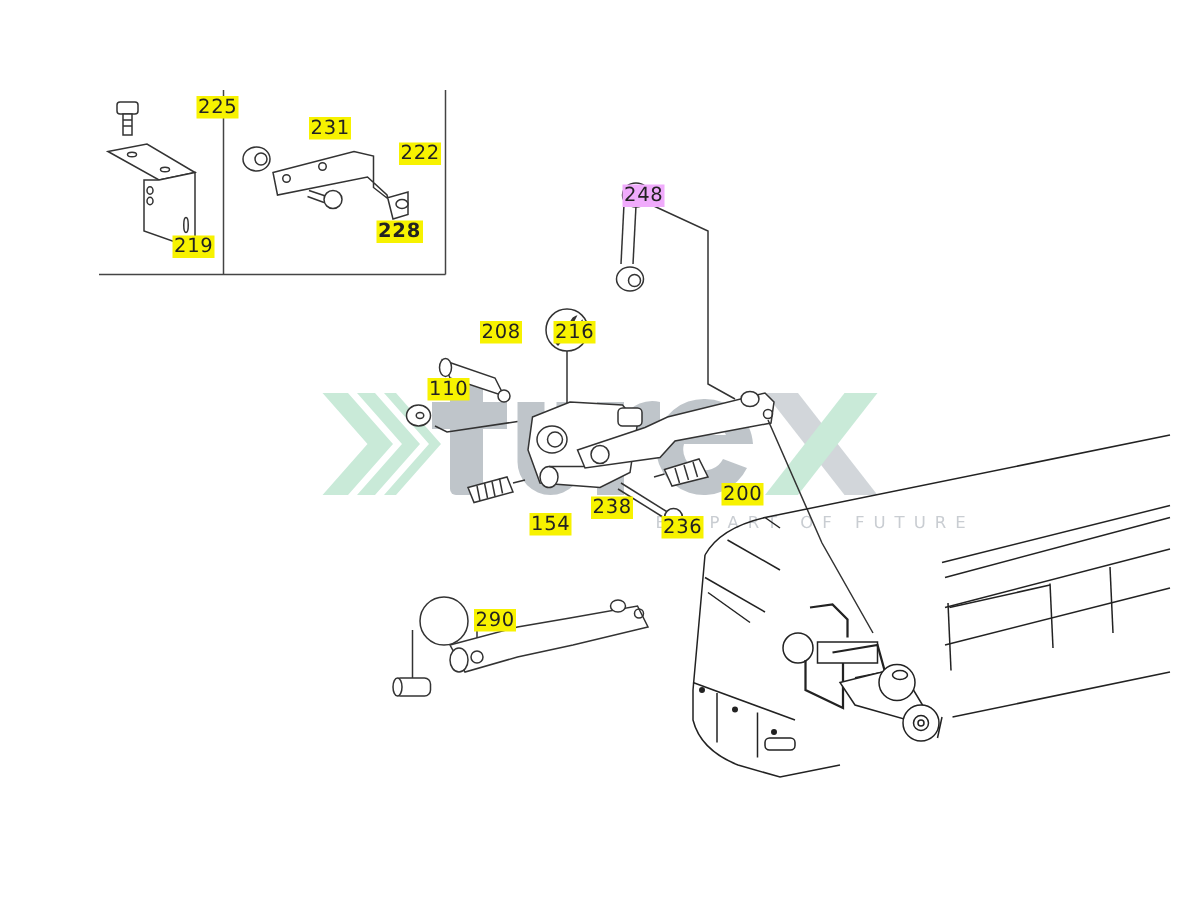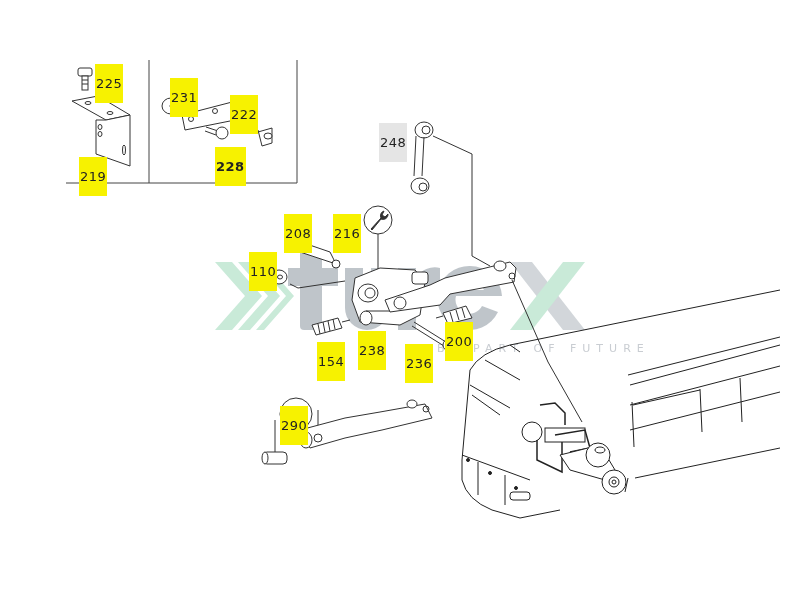--- a/index.html
+++ b/index.html
@@ -1,23 +1,23 @@
 <!DOCTYPE html>
 <html><head>
 <meta charset="utf-8">
 <style>
   html, body { margin:0; padding:0; background:#ffffff; }
   body { width:800px; height:600px; position:relative; overflow:hidden; font-family:"DejaVu Sans", sans-serif; }
   #stage { position:absolute; left:0; top:0; width:800px; height:600px; }
   svg { position:absolute; left:0; top:0; }
   .label {
     position:absolute; font-family:"DejaVu Sans", sans-serif; font-size:13px; line-height:15px;
-    padding:12px 1px; color:#222; background:#f7f200; letter-spacing:0.5px;
+    padding:0 1px; color:#222; background:#f7f200; letter-spacing:0.5px;margin-left:36px;
   }
-  .label.red { background:#e5e5e5; }
+  .label.red { background:#f0abfc; }
   .wm-text {
     position:absolute; font-family:"DejaVu Sans", sans-serif; font-size:11px; letter-spacing:6px; color:#c9cdd2;
   }
 </style>
 </head>
 <body>
 
 <div id="stage">
 
   <svg width="800" height="600">

